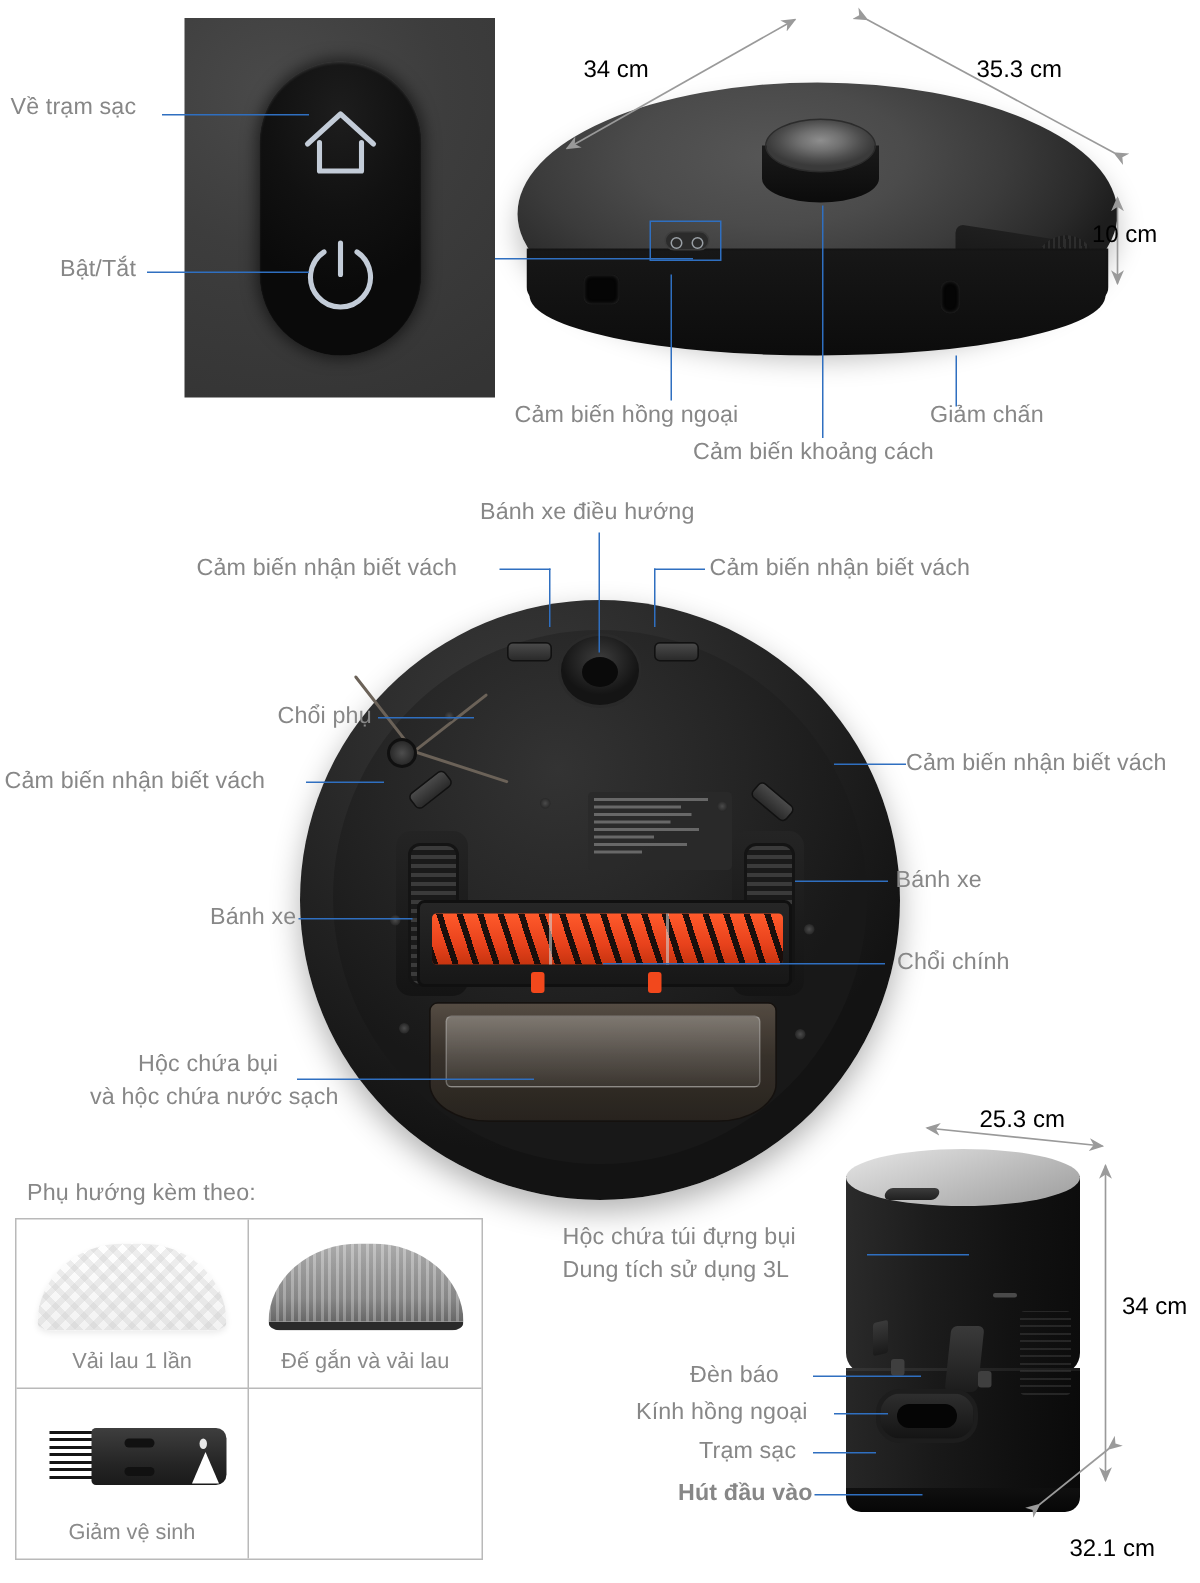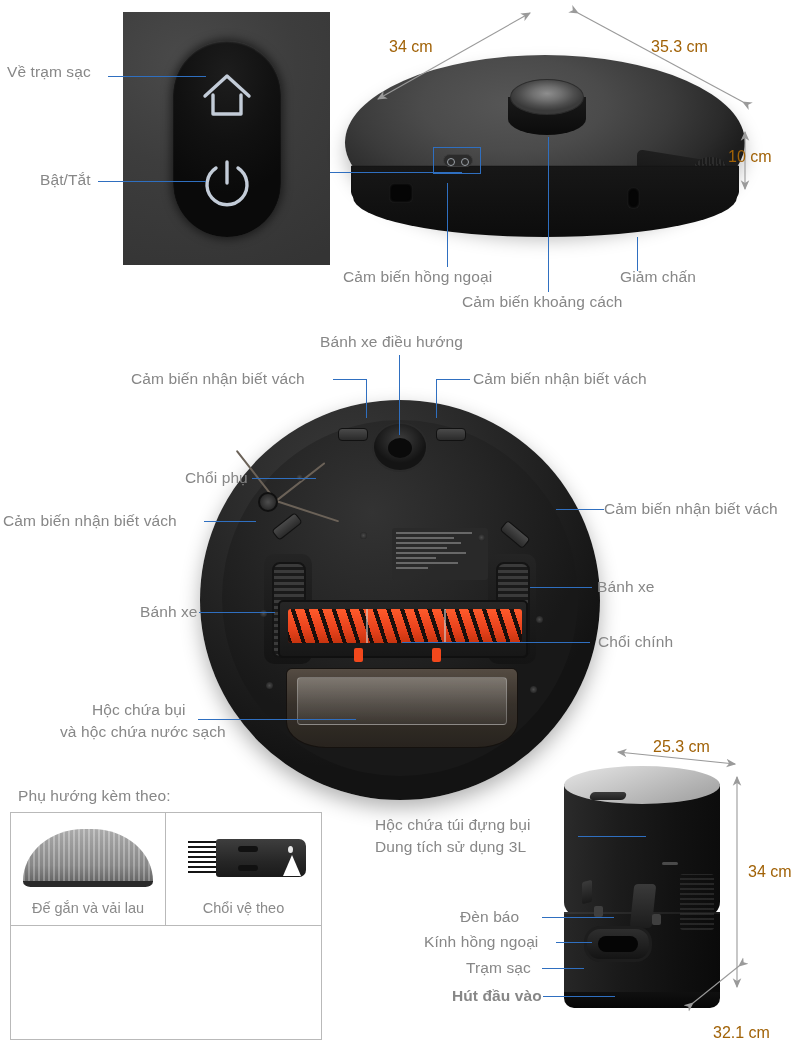--- a/index.html
+++ b/index.html
@@ -6,21 +6,21 @@
   body{
     width:800px;height:1055px;position:relative;overflow:hidden;
     font-family:"Liberation Sans","DejaVu Sans",sans-serif;
     -webkit-font-smoothing:antialiased;
   }
   .lbl{
     position:absolute;color:#878787;font-size:15.5px;line-height:20px;
     white-space:pre;letter-spacing:.1px;
   }
   .dim{
-    position:absolute;color:#a16207;font-size:16px;white-space:pre;
+    position:absolute;color:#000000;font-size:16px;white-space:pre;
   }
   .lead{position:absolute;background:#2f6fc0;height:1.3px;}
   .leadv{position:absolute;background:#2f6fc0;width:1.3px;}
   svg.ov{position:absolute;left:0;top:0;width:800px;height:1055px;overflow:visible;pointer-events:none;}
 
   
   #panel{
     position:absolute;left:123px;top:12px;width:207px;height:253px;
     background:
       radial-gradient(120% 90% at 30% 20%, #4a4a4a 0%, #3d3d3d 45%, #343434 100%);
@@ -394,37 +394,43 @@
   <div class="contact" style="left:96px;top:148px;"></div>
   <div class="suction"></div>
   <div class="ramp"></div>
 </div>
 
 <div class="lbl" id="accTitle">Phụ hướng kèm theo:</div>
 
 <div id="accGrid">
   <div class="cell">
     <div class="art">
+      <div class="mopcloth"></div>
+    </div>
+    <div class="cap">Vải lau 1 lần</div>
+  </div>
+  <div class="cell">
+    <div class="art">
       <div class="mopholder"></div>
     </div>
     <div class="cap">Đế gắn và vải lau</div>
   </div>
   <div class="cell">
     <div class="art">
       <div class="cleantool">
         <div class="comb"></div>
         <div class="blade">
           <div class="slot" style="top:7px"></div>
           <div class="slot" style="top:26px"></div>
           <div class="hole"></div>
           <div class="notch"></div>
         </div>
       </div>
     </div>
-    <div class="cap">Chổi vệ theo</div>
+    <div class="cap">Giảm vệ sinh</div>
   </div>
 </div>
 
 <svg class="ov">
   <defs>
     <marker id="ah" markerWidth="9" markerHeight="9" refX="8" refY="4.5" orient="auto">
       <path d="M0,0.6 L9,4.5 L0,8.4 L2.6,4.5 Z" fill="#9a9a9a"></path>
     </marker>
     <marker id="ahs" markerWidth="9" markerHeight="9" refX="1" refY="4.5" orient="auto">
       <path d="M9,0.6 L0,4.5 L9,8.4 L6.4,4.5 Z" fill="#9a9a9a"></path>

